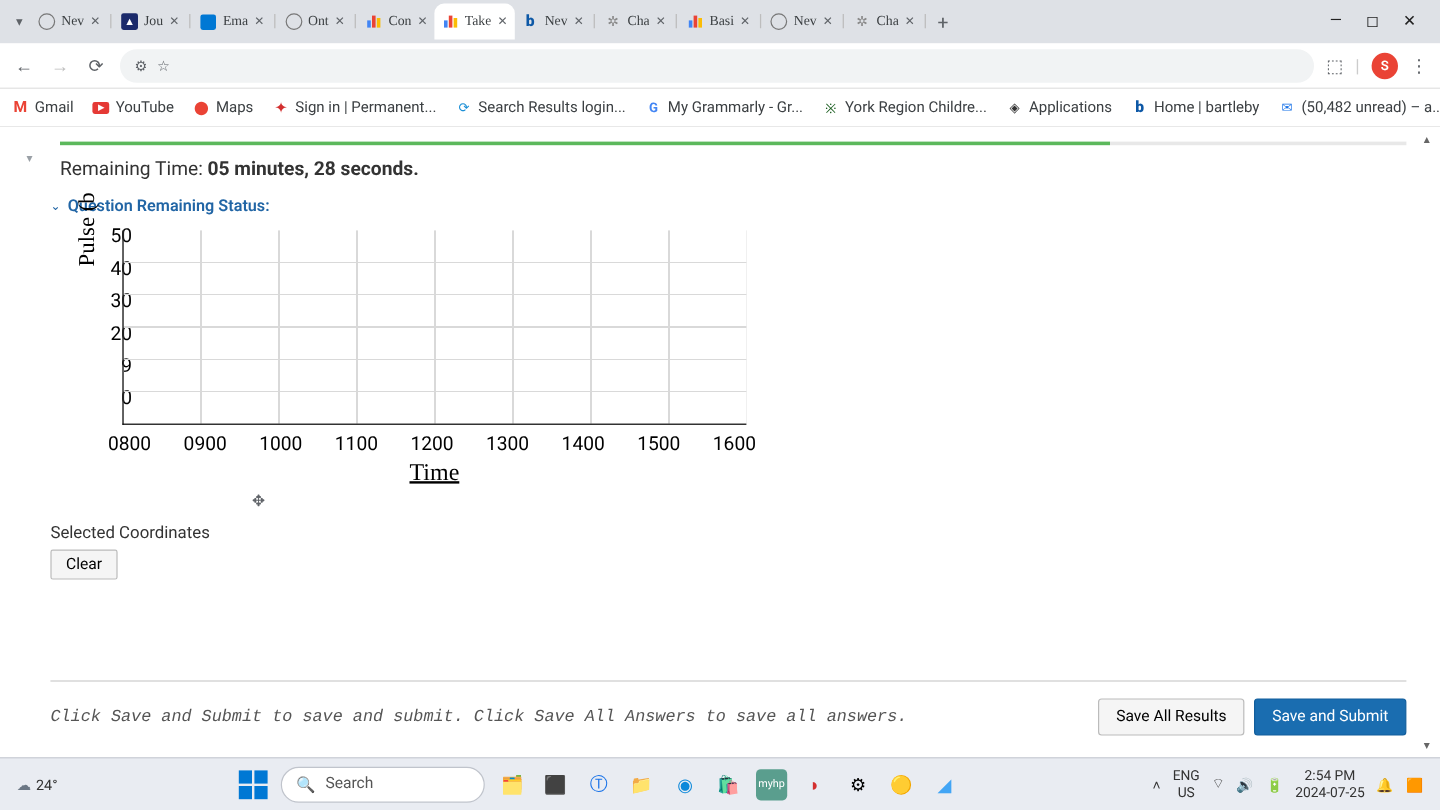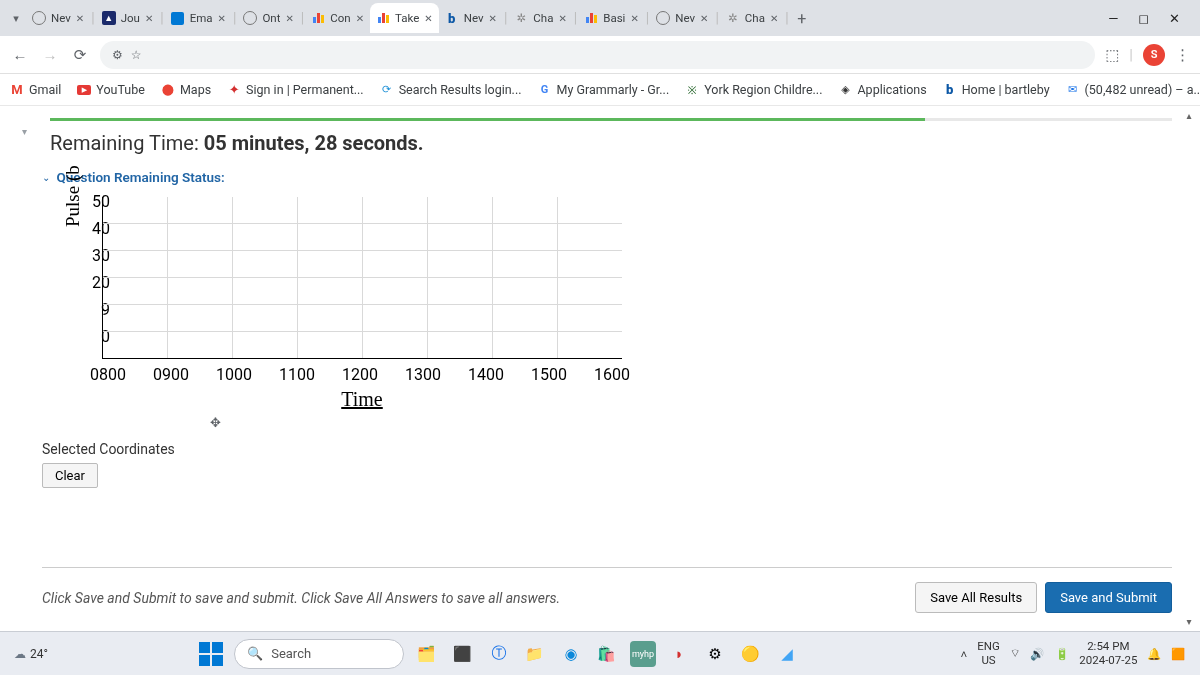--- a/index.html
+++ b/index.html
@@ -4,21 +4,21 @@
 <style>
 * { margin: 0; padding: 0; box-sizing: border-box; font-family: -apple-system, BlinkMacSystemFont, "Segoe UI", Roboto, Arial, sans-serif; }
 body { width: 1200px; height: 675px; background: #fff; overflow: hidden; position: relative; }
 
 
 .tab-strip { height: 36px; background: #dee1e6; display: flex; align-items: center; padding: 0 6px; gap: 0; }
 .tab-strip .menu-down { width: 20px; display: flex; justify-content: center; color: #5f6368; font-size: 11px; }
 .tab { height: 30px; display: flex; align-items: center; padding: 0 6px; font-size: 11.5px; color: #3c4043; gap: 5px; border-radius: 8px 8px 0 0; max-width: 78px; min-width: 0; }
 .tab.active { background: #fff; justify-content: space-between; }
 .tab-favicon { width: 14px; height: 14px; flex-shrink: 0; display: inline-flex; align-items: center; justify-content: center; }
-.tab-title { white-space: nowrap; overflow: hidden; flex: 1; }
+.tab-title { white-space: nowrap; overflow: hidden; flex: 1; font-family: Liberation Serif, serif; }
 .tab-close { font-size: 10px; color: #5f6368; }
 .tab-sep { color: #bdbdbd; font-size: 14px; margin: 0 1px; }
 .tab-add { width: 24px; text-align: center; color: #5f6368; font-size: 16px; }
 .win-ctrl { margin-left: auto; display: flex; gap: 20px; padding-right: 14px; color: #222; font-size: 13px; }
 
 
 .toolbar { height: 38px; display: flex; align-items: center; padding: 0 10px; gap: 10px; border-bottom: 1px solid #e0e0e0; }
 .nav-arrow { color: #5f6368; font-size: 15px; width: 20px; text-align: center; }
 .url-bar { flex: 1; height: 28px; background: #f1f3f4; border-radius: 14px; display: flex; align-items: center; padding: 0 12px; font-size: 13px; color: #3c4043; gap: 8px; }
 .url-icon { font-size: 12px; color: #5f6368; }
@@ -30,21 +30,21 @@
 .bookmarks { height: 32px; display: flex; align-items: center; padding: 0 10px; gap: 16px; font-size: 12.5px; color: #3c4043; border-bottom: 1px solid #e8e8e8; }
 .bm-item { display: flex; align-items: center; gap: 5px; white-space: nowrap; }
 .bm-icon { width: 14px; height: 14px; display: inline-flex; align-items: center; justify-content: center; font-size: 11px; }
 
 
 .content-wrap { position: absolute; top: 106px; bottom: 44px; left: 0; right: 0; overflow: hidden; background: #fff; }
 .content-inner { padding: 12px 28px 0 42px; position: relative; height: 100%; }
 .collapse-handle { position: absolute; left: 22px; top: 20px; color: #9aa0a6; font-size: 10px; }
 
 .progress-line { height: 3px; background: linear-gradient(to right, #5cb85c 0%, #5cb85c 78%, #e8e8e8 78%, #e8e8e8 100%); margin-bottom: 10px; margin-left: 8px; }
-.timer-text { font-size: 20px; color: #333; margin-bottom: 14px; margin-left: 8px; }
+.timer-text { font-size: 16px; color: #333; margin-bottom: 14px; margin-left: 8px; }
 .timer-text .bold { font-weight: 700; }
 
 .completion-row { display: flex; align-items: center; gap: 6px; margin-bottom: 12px; }
 .completion-label { color: #2165a5; font-weight: 600; font-size: 13.5px; }
 .chev-down { color: #2165a5; font-size: 10px; }
 
 
 .chart-area { margin-left: 60px; position: relative; width: 540px; }
 .y-axis-label { position: absolute; left: -40px; top: 30px; transform: rotate(-90deg); transform-origin: left top; font-family: "Times New Roman", serif; font-size: 19px; }
 .y-ticks { position: absolute; left: -24px; top: -5px; display: flex; flex-direction: column; font-size: 16px; font-family: "Times New Roman", serif; }
@@ -54,21 +54,21 @@
   repeating-linear-gradient(to top, transparent, transparent 26px, #d9d9d9 26px, #d9d9d9 27px);
 }
 .x-ticks { display: flex; justify-content: space-between; width: 540px; margin-left: -12px; margin-top: 6px; font-size: 16px; font-family: "Times New Roman", serif; }
 .x-axis-label { font-family: "Times New Roman", serif; font-size: 20px; text-decoration: underline; text-align: center; width: 520px; margin-top: 4px; }
 .crosshair { position: absolute; left: 108px; top: 218px; color: #5f6368; font-size: 13px; }
 
 .selected-coords { margin-top: 30px; font-size: 14px; color: #333; }
 .btn-clear { margin-top: 6px; border: 1px solid #bbb; background: #f5f5f5; padding: 4px 12px; font-size: 13px; cursor: pointer; border-radius: 2px; }
 
 .footer-bar { position: absolute; bottom: 0; left: 42px; right: 28px; border-top: 1px solid #ccc; padding: 14px 0 18px; display: flex; align-items: center; }
-.footer-text { font-style: italic; color: #555; font-size: 14px; flex: 1; }
+.footer-text { font-style: italic; color: #555; font-size: 14px; flex: 1; font-family: Liberation Mono, monospace; }
 .btn-secondary { border: 1px solid #bbb; background: #f5f5f5; padding: 7px 14px; font-size: 13px; margin-right: 8px; border-radius: 3px; cursor: pointer; }
 .btn-primary { border: 1px solid #125e9c; background: #1a6db0; color: #fff; padding: 7px 14px; font-size: 13px; border-radius: 3px; cursor: pointer; }
 
 .scroll-ind { position: absolute; right: 4px; width: 14px; text-align: center; color: #666; font-size: 10px; }
 
 
 .taskbar { position: absolute; bottom: 0; left: 0; right: 0; height: 44px; background: #e9ecf2; display: flex; align-items: center; padding: 0 14px; gap: 10px; border-top: 1px solid #c9cdd4; }
 .weather { font-size: 12px; color: #333; display: flex; align-items: center; gap: 4px; }
 .task-center { margin-left: 140px; display: flex; align-items: center; gap: 10px; }
 .task-search { height: 30px; width: 170px; border: 1px solid #c0c4cc; border-radius: 16px; background: #fff; display: flex; align-items: center; padding: 0 12px; gap: 8px; font-size: 13px; color: #555; }

